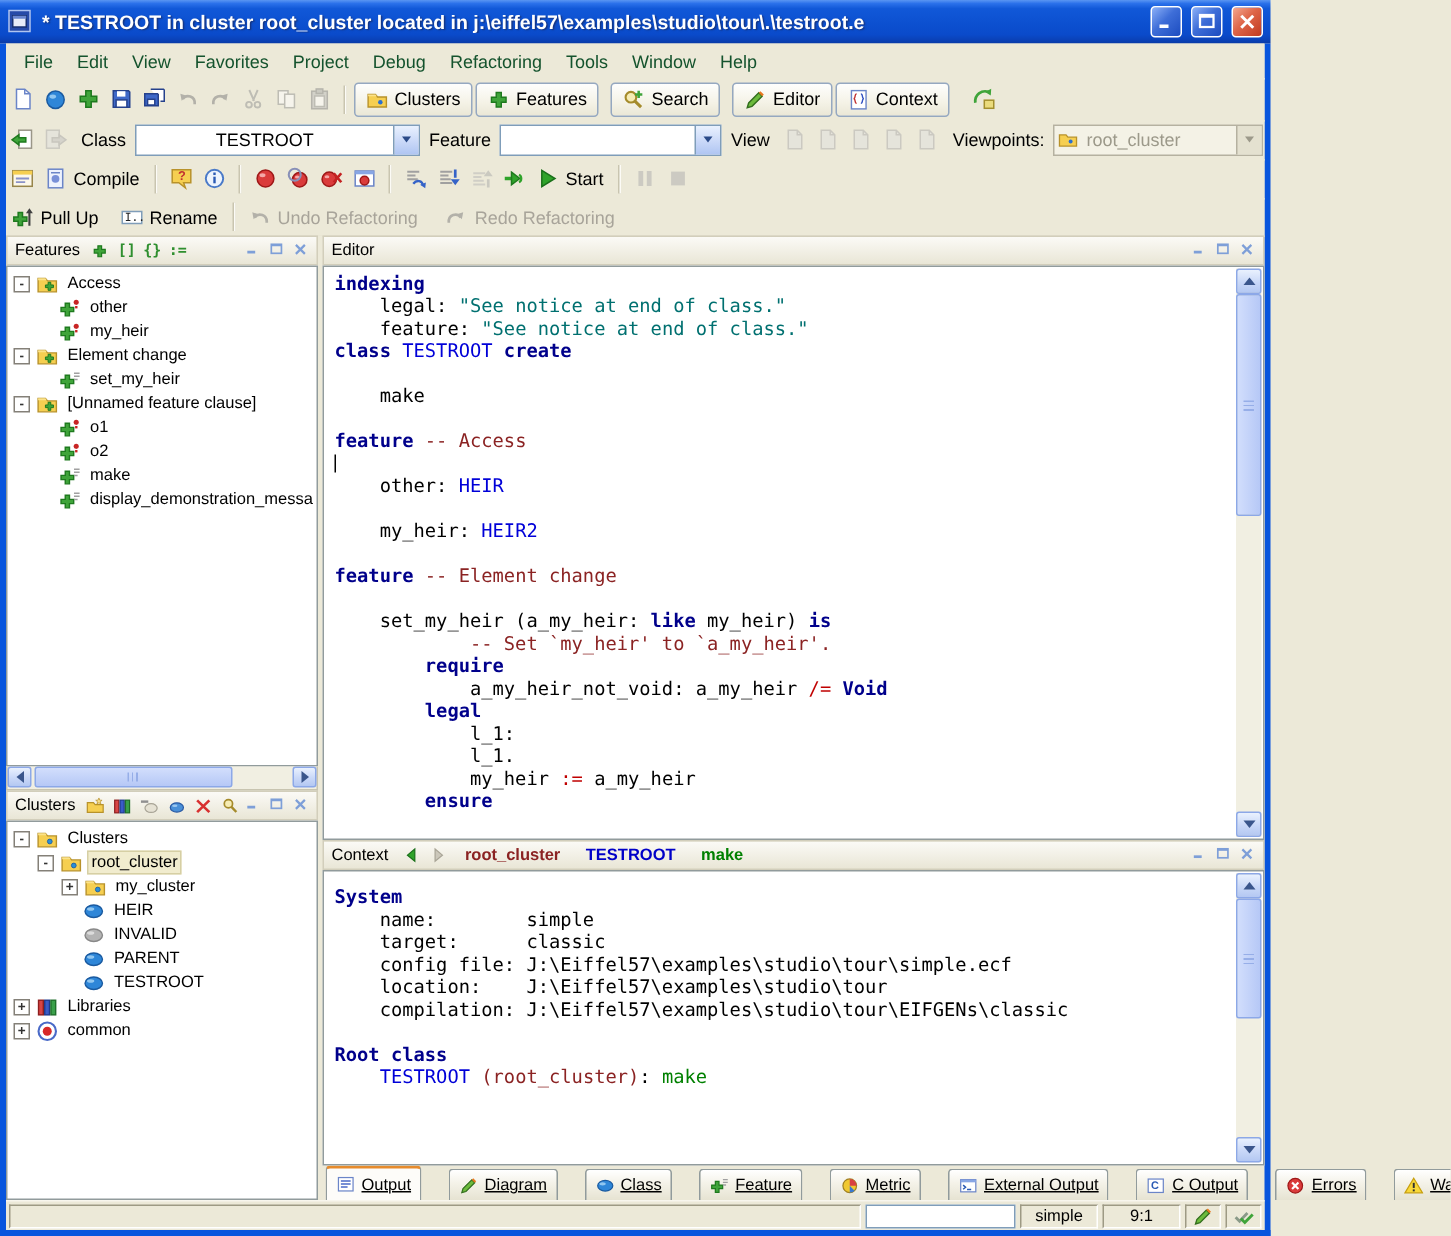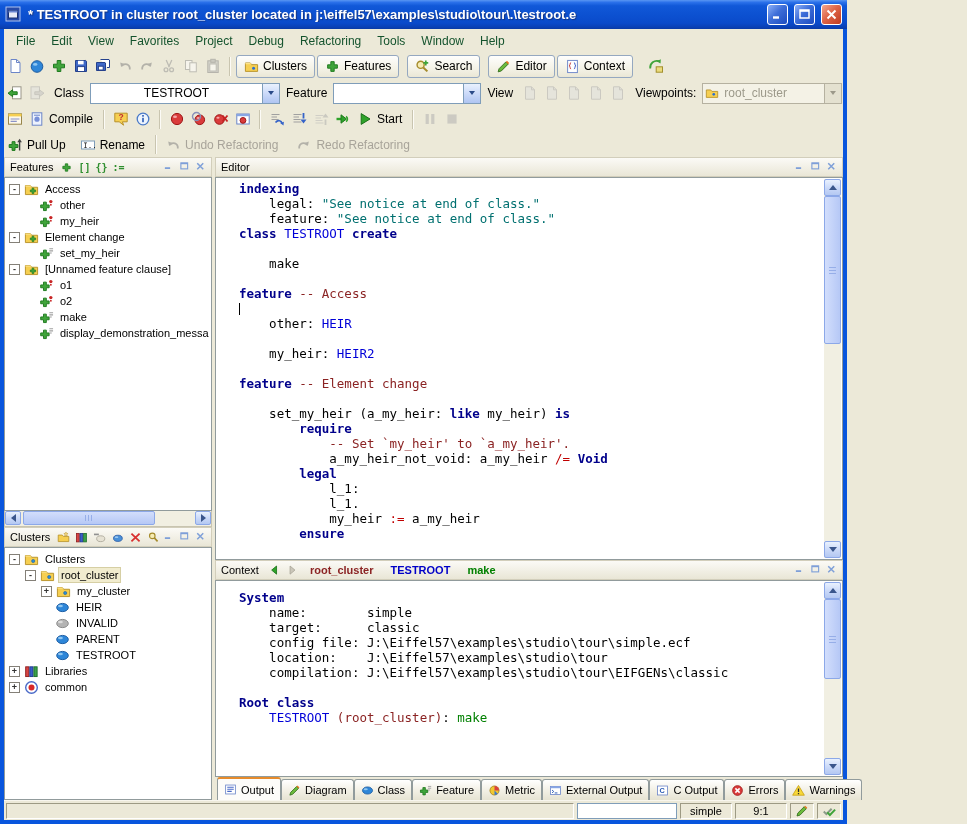--- a/index.html
+++ b/index.html
@@ -79,21 +79,21 @@
   .expander{flex:0 0 auto;width:9px;height:9px;border:1px solid #848078;background:#fff;font:bold 9px/8px "Liberation Sans",sans-serif;text-align:center;color:#333;margin:0 3px 0 2px;}
   .expander-space{flex:0 0 auto;width:15px;}
   .tree-icon{flex:0 0 auto;width:16px;height:16px;margin-right:3px;display:inline-flex;align-items:center;justify-content:center;}
   .tree-icon svg{width:15px;height:15px;}
   .tree-label{padding:1px 2px;border:1px solid transparent;}
   .tree-label.selected{background:#F1ECCE;border:1px solid #D6CFA4;}
 
   .code-wrap{position:absolute;left:0;right:0;top:20px;bottom:0;border:1px solid #919B9C;background:#fff;}
   .code{position:absolute;left:1px;top:1px;right:18px;bottom:1px;overflow:hidden;background:#fff;padding:2px 0 0 6px;
     font-family:"DejaVu Sans Mono",monospace;font-size:12.5px;line-height:15px;}
-  .code-line{white-space:pre;height:15px;margin-left:16px;}
+  .code-line{white-space:pre;height:15px;}
   .seg-k{color:#00008B;font-weight:bold;}
   .seg-c{color:#0000D8;}
   .seg-s{color:#007070;}
   .seg-m{color:#8B2323;}
   .seg-o{color:#C00000;}
   .seg-g{color:#008000;}
   .seg-p{color:#000;}
   .cursor{display:inline-block;width:1px;height:12px;background:#000;vertical-align:-2px;}
 
   
@@ -115,21 +115,21 @@
   .hs-thumb{position:absolute;left:18px;width:132px;top:0;height:14px;background:linear-gradient(180deg,#D2DEFC,#B6C8F6);border:1px solid #8CA8E8;border-radius:2px;box-sizing:border-box;}
   .hs-grip{position:absolute;top:3px;bottom:3px;left:50%;width:9px;margin-left:-4px;
     background:repeating-linear-gradient(90deg,#96AEE8 0 1px,transparent 1px 3px);}
 
   
   .bc-item{font-weight:bold;font-size:11px;margin-right:12px;}
   .nav-ico{width:16px;height:16px;display:inline-flex;align-items:center;justify-content:center;margin:0 1px;}
   .nav-ico svg{width:13px;height:13px;}
 
   
-  .tabs{position:absolute;left:0;right:0;bottom:0;height:23px;display:flex;align-items:flex-end;gap:0;padding-left:2px;}
+  .tabs{position:absolute;left:0;right:0;bottom:0;height:23px;display:flex;align-items:flex-end;gap:18px;padding-left:2px;text-decoration:underline;}
   .tab{display:inline-flex;align-items:center;gap:4px;height:21px;padding:0 6px;border:1px solid #919B9C;border-bottom:none;border-radius:3px 3px 0 0;
     background:linear-gradient(180deg,#FFFFFF,#F4F2E8 45%,#E6E3D2);font-size:11px;box-sizing:border-box;white-space:nowrap;}
   .tab.active{height:23px;background:#FDFCF9;border-top:2px solid #E68B2C;}
   .tab svg{width:13px;height:13px;}
 
   
   .statusbar{position:absolute;left:4px;right:4px;top:800px;height:20px;background:#ECE9D8;display:flex;align-items:center;gap:3px;padding:1px 2px;box-sizing:border-box;border-top:1px solid #F8F6EE;}
   .scell{height:16px;border:1px solid;border-color:#9D9A84 #FFFFFF #FFFFFF #9D9A84;display:flex;align-items:center;justify-content:center;font-size:11px;box-sizing:border-box;padding:0 6px;}
   .scell.grow{flex:1;}
   .scell.icon{width:24px;padding:0;}
@@ -903,22 +903,22 @@
             <div class="code-line">&nbsp;</div>
             <div class="code-line"><span class="seg-k">feature </span><span class="seg-m">-- Access</span></div>
             <div class="code-line"><span class="cursor"></span></div>
             <div class="code-line"><span class="seg-p">    other: </span><span class="seg-c">HEIR</span></div>
             <div class="code-line">&nbsp;</div>
             <div class="code-line"><span class="seg-p">    my_heir: </span><span class="seg-c">HEIR2</span></div>
             <div class="code-line">&nbsp;</div>
             <div class="code-line"><span class="seg-k">feature </span><span class="seg-m">-- Element change</span></div>
             <div class="code-line">&nbsp;</div>
             <div class="code-line"><span class="seg-p">    set_my_heir (a_my_heir: </span><span class="seg-k">like</span><span class="seg-p"> my_heir) </span><span class="seg-k">is</span></div>
+            <div class="code-line"><span class="seg-m">            -- Set `my_heir' to `a_my_heir'.</span></div>
             <div class="code-line"><span class="seg-p">        </span><span class="seg-k">require</span></div>
-            <div class="code-line"><span class="seg-m">            -- Set `my_heir' to `a_my_heir'.</span></div>
             <div class="code-line"><span class="seg-p">            a_my_heir_not_void: a_my_heir </span><span class="seg-o">/=</span><span class="seg-p"> </span><span class="seg-k">Void</span></div>
             <div class="code-line"><span class="seg-p">        </span><span class="seg-k">legal</span></div>
             <div class="code-line"><span class="seg-p">            l_1:</span></div>
             <div class="code-line"><span class="seg-p">            l_1.</span></div>
             <div class="code-line"><span class="seg-p">            my_heir </span><span class="seg-o">:=</span><span class="seg-p"> a_my_heir</span></div>
             <div class="code-line"><span class="seg-p">        </span><span class="seg-k">ensure</span></div>
           </div>
         <div class="vscroll">
           <span class="sb-btn sb-up">
               <i class="tri-up"></i>

